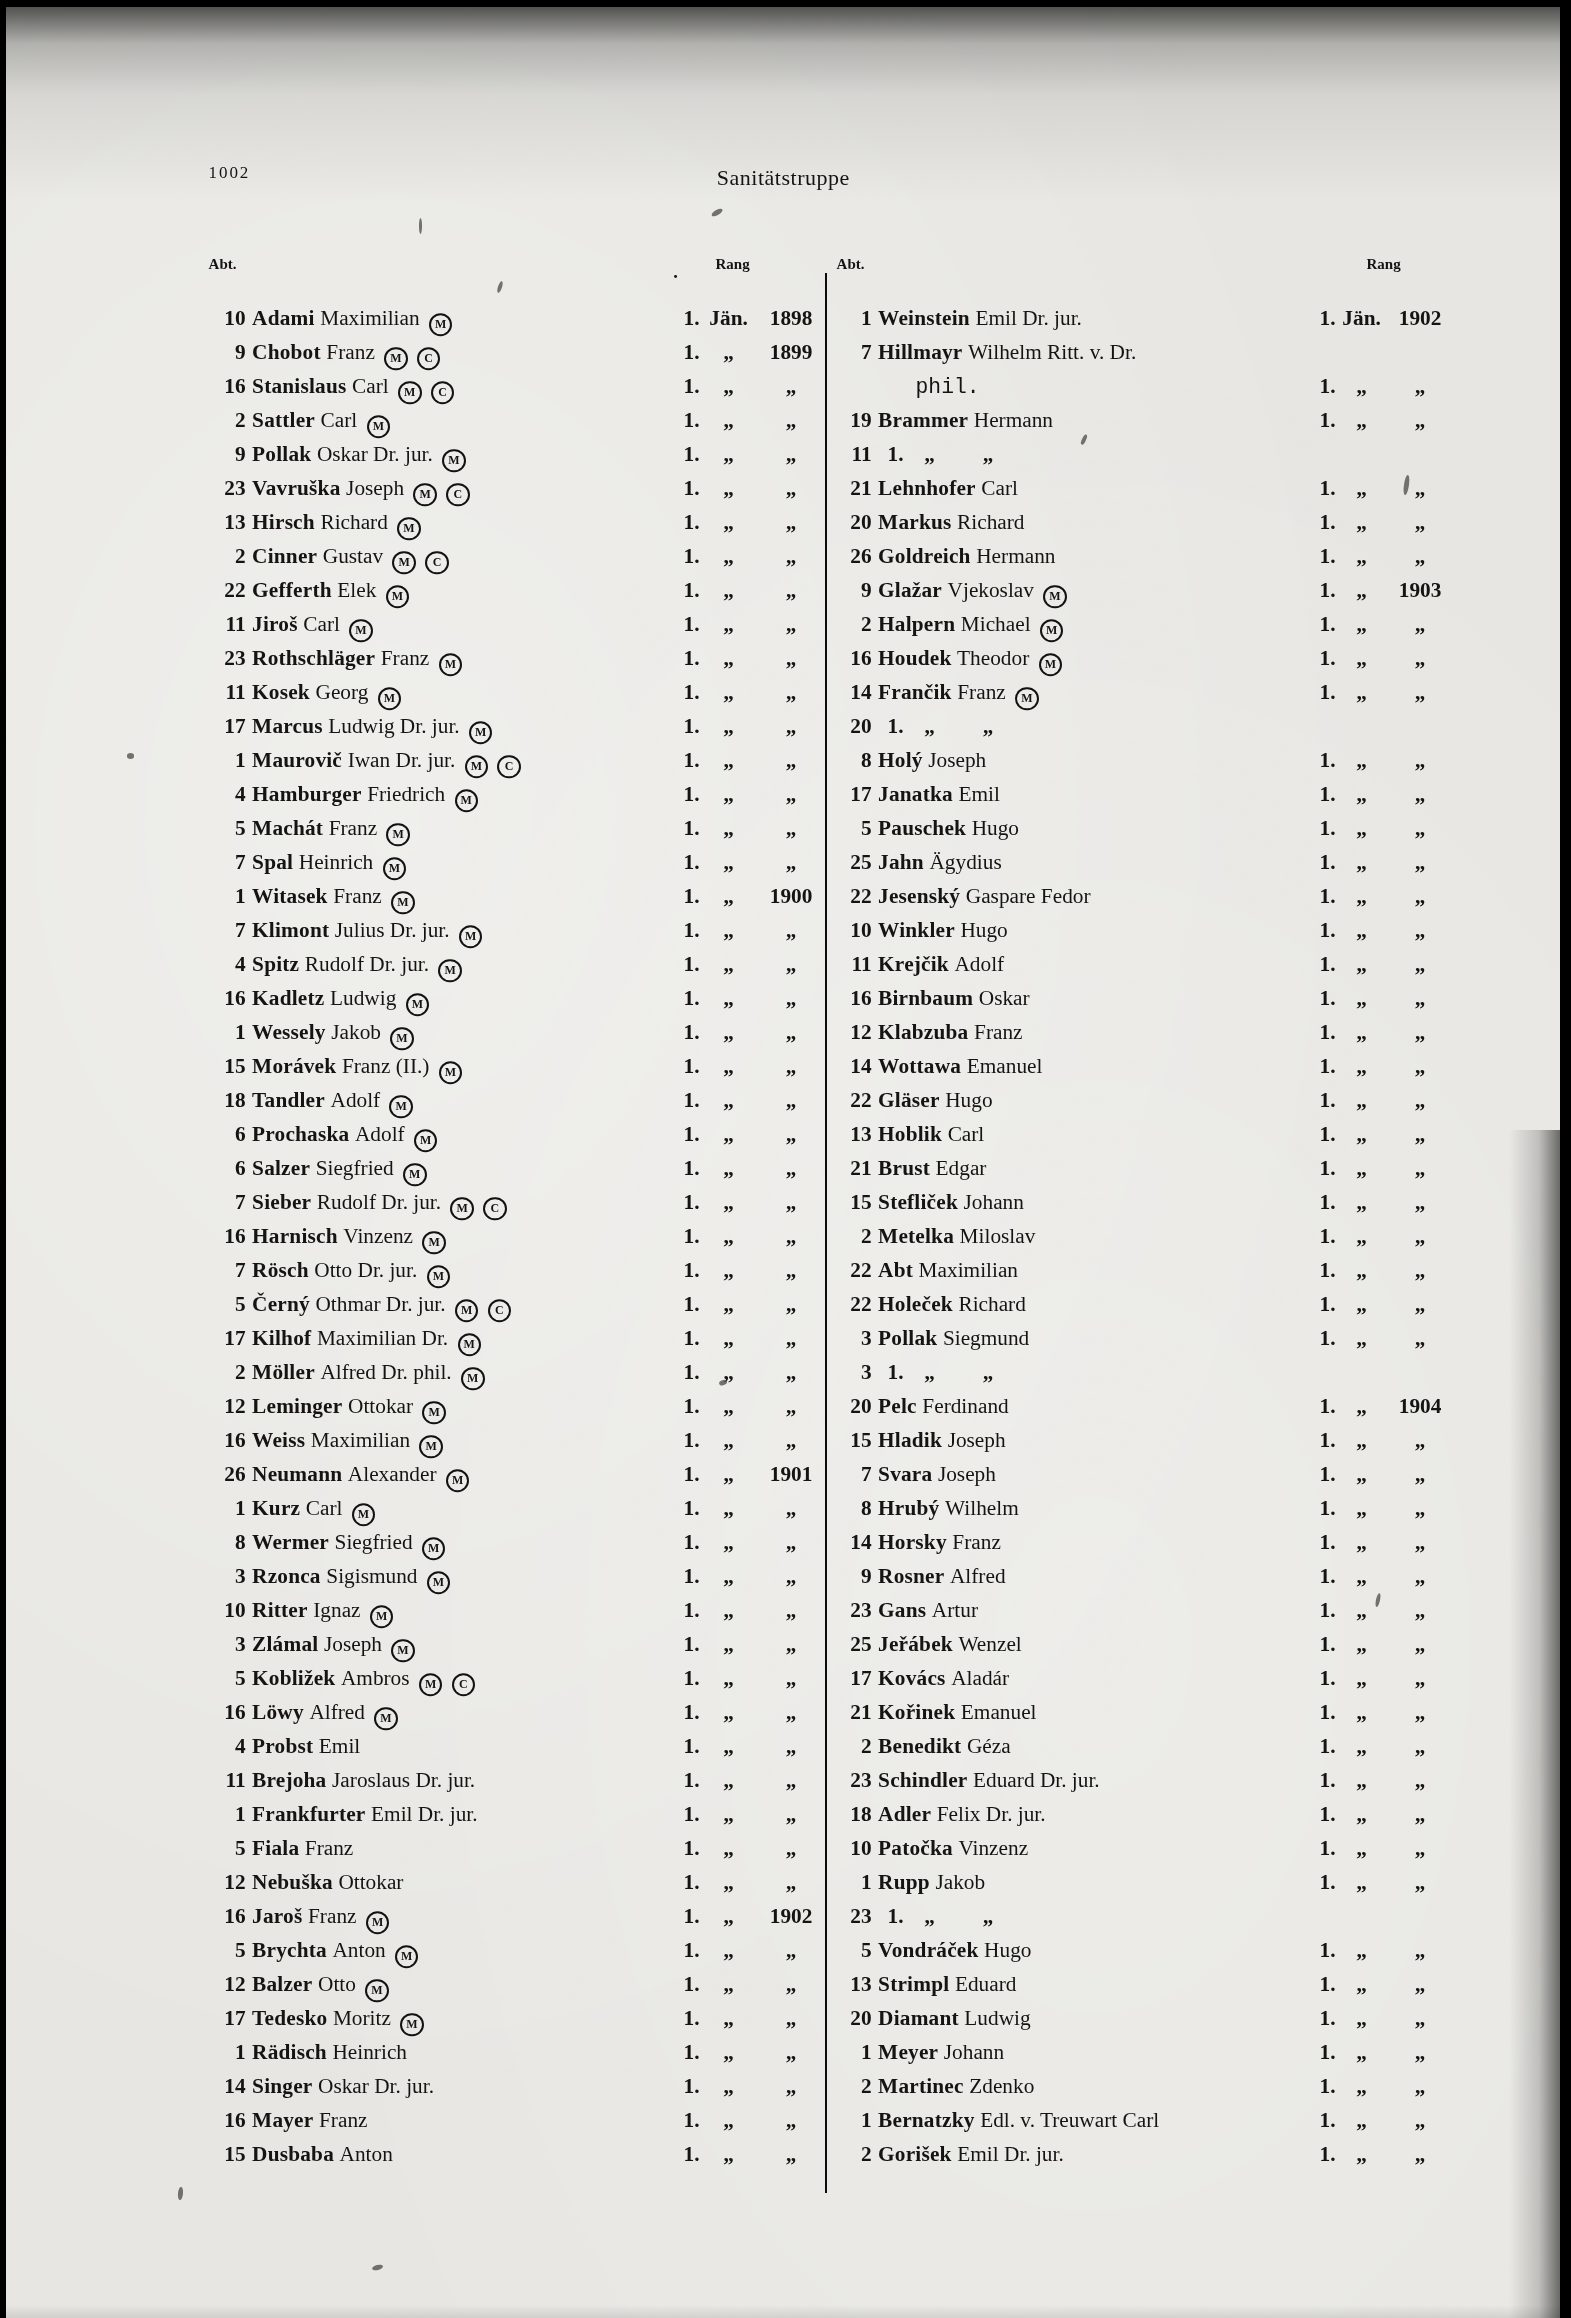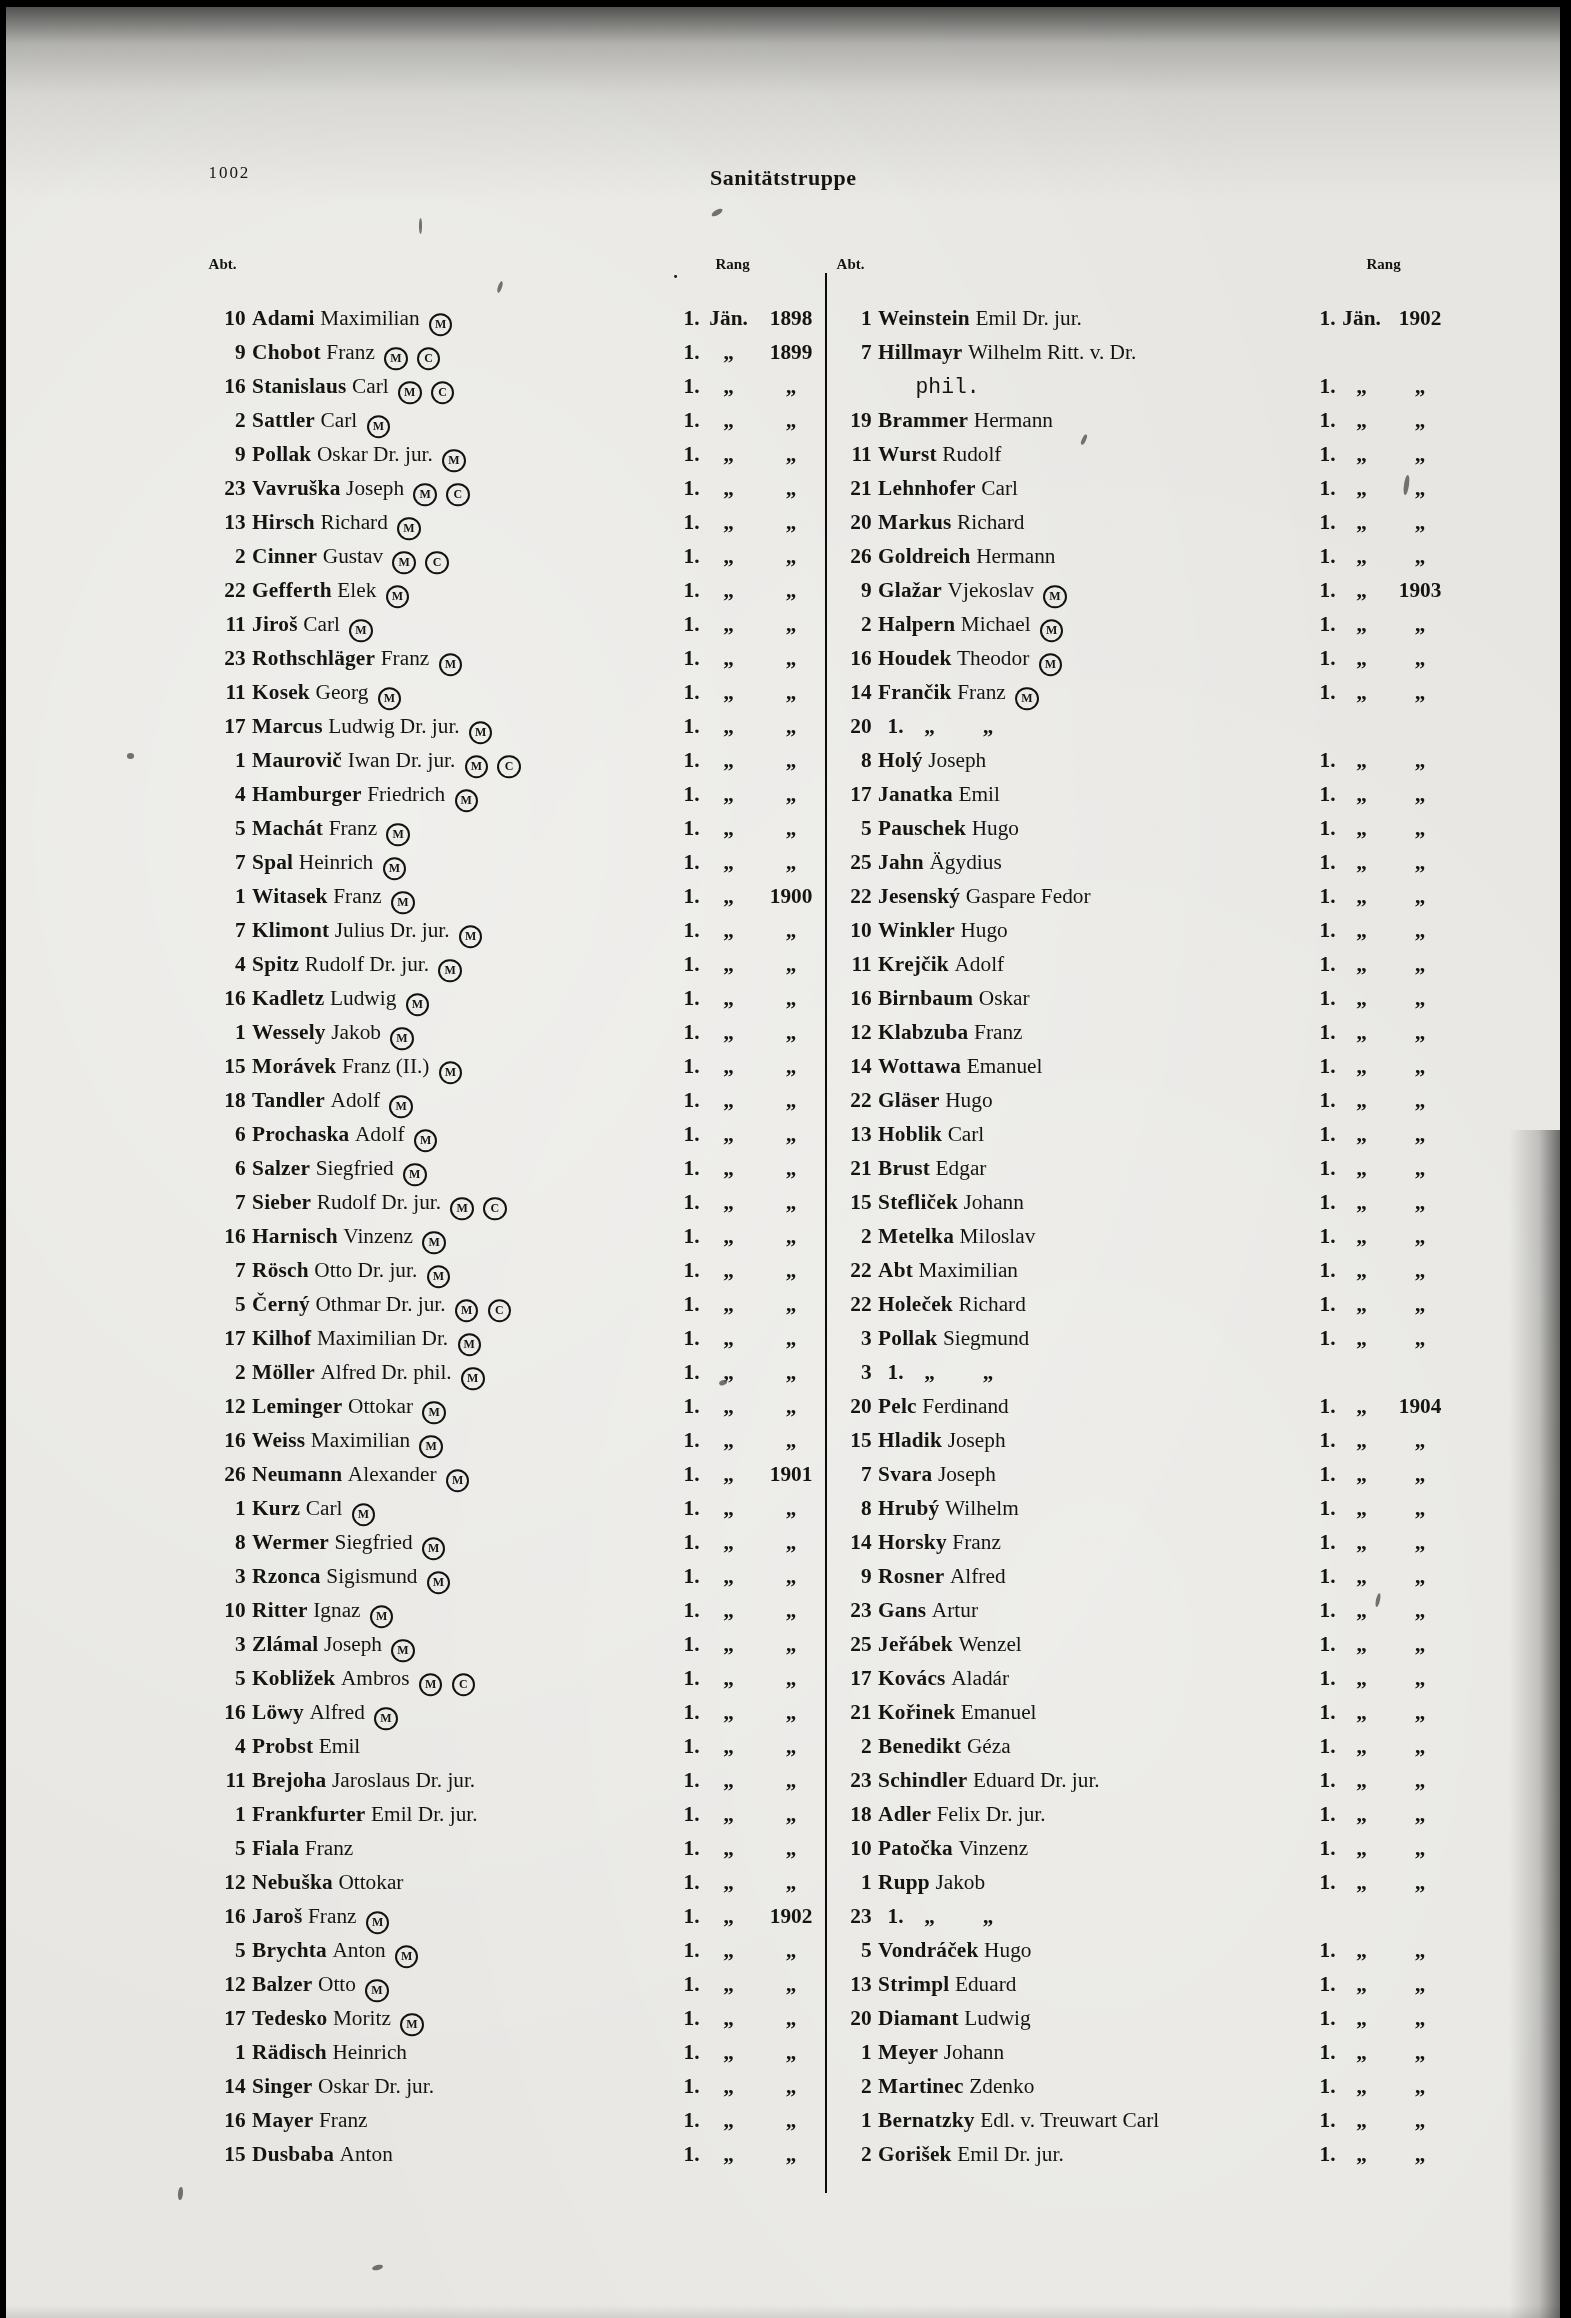--- a/index.html
+++ b/index.html
@@ -19,21 +19,21 @@
   .top-shade{position:absolute;top:0;left:0;right:0;height:195px;pointer-events:none;
     background:linear-gradient(180deg, rgba(45,45,43,0.8) 0px, rgba(95,95,93,0.4) 37px,
       rgba(140,140,138,0.2) 88px, rgba(150,150,148,0) 195px);}
   .right-shade{position:absolute;right:0;top:48%;bottom:0;width:51px;pointer-events:none;
     background:linear-gradient(270deg, rgba(0,0,0,0.55), rgba(0,0,0,0.18) 21px, rgba(0,0,0,0) 51px);}
   .bottom-shade{position:absolute;left:0;right:0;bottom:0;height:42px;pointer-events:none;
     background:linear-gradient(0deg, rgba(20,20,20,0.35), rgba(20,20,20,0) 42px);}
 
   .page-number{position:absolute;left:203px;top:156px;font-size:17px;letter-spacing:1.9px;}
   .doc-title{position:absolute;left:1px;right:0;top:158px;text-align:center;
-    font-size:22px;font-weight:700;letter-spacing:0.5px;}
+    font-size:22px;font-weight:400;letter-spacing:0.5px;}
 
   .colhead{position:absolute;top:249px;font-size:15px;font-weight:700;}
   .ch-abt-left{left:203px;}
   .ch-rang-left{left:676px;width:102px;text-align:center;}
   .ch-abt-right{left:831px;}
   .ch-rang-right{left:1327px;width:102px;text-align:center;}
   .rang-dot{position:absolute;left:667px;top:260px;font-size:18.5px;font-weight:700;}
 
   .divider{position:absolute;left:819px;top:266px;width:2.8px;height:1920px;background:#0c0c0c;}
 
@@ -547,21 +547,20 @@
   <div class="row">
     <span class="num">19</span>
     <span class="name"><span class="surname">Brammer</span><span class="given">Hermann</span></span>
     <span class="day">1.</span>
     <span class="month">„</span>
     <span class="year">„</span>
   </div>
 
   <div class="row">
     <span class="num">11</span>
-    <span class="name"><span class="surname">Wurst</span><span class="given">Rudolf</span></span>
     <span class="day">1.</span>
     <span class="month">„</span>
     <span class="year">„</span>
   </div>
 
   <div class="row">
     <span class="num">21</span>
     <span class="name"><span class="surname">Lehnhofer</span><span class="given">Carl</span></span>
     <span class="day">1.</span>
     <span class="month">„</span>

